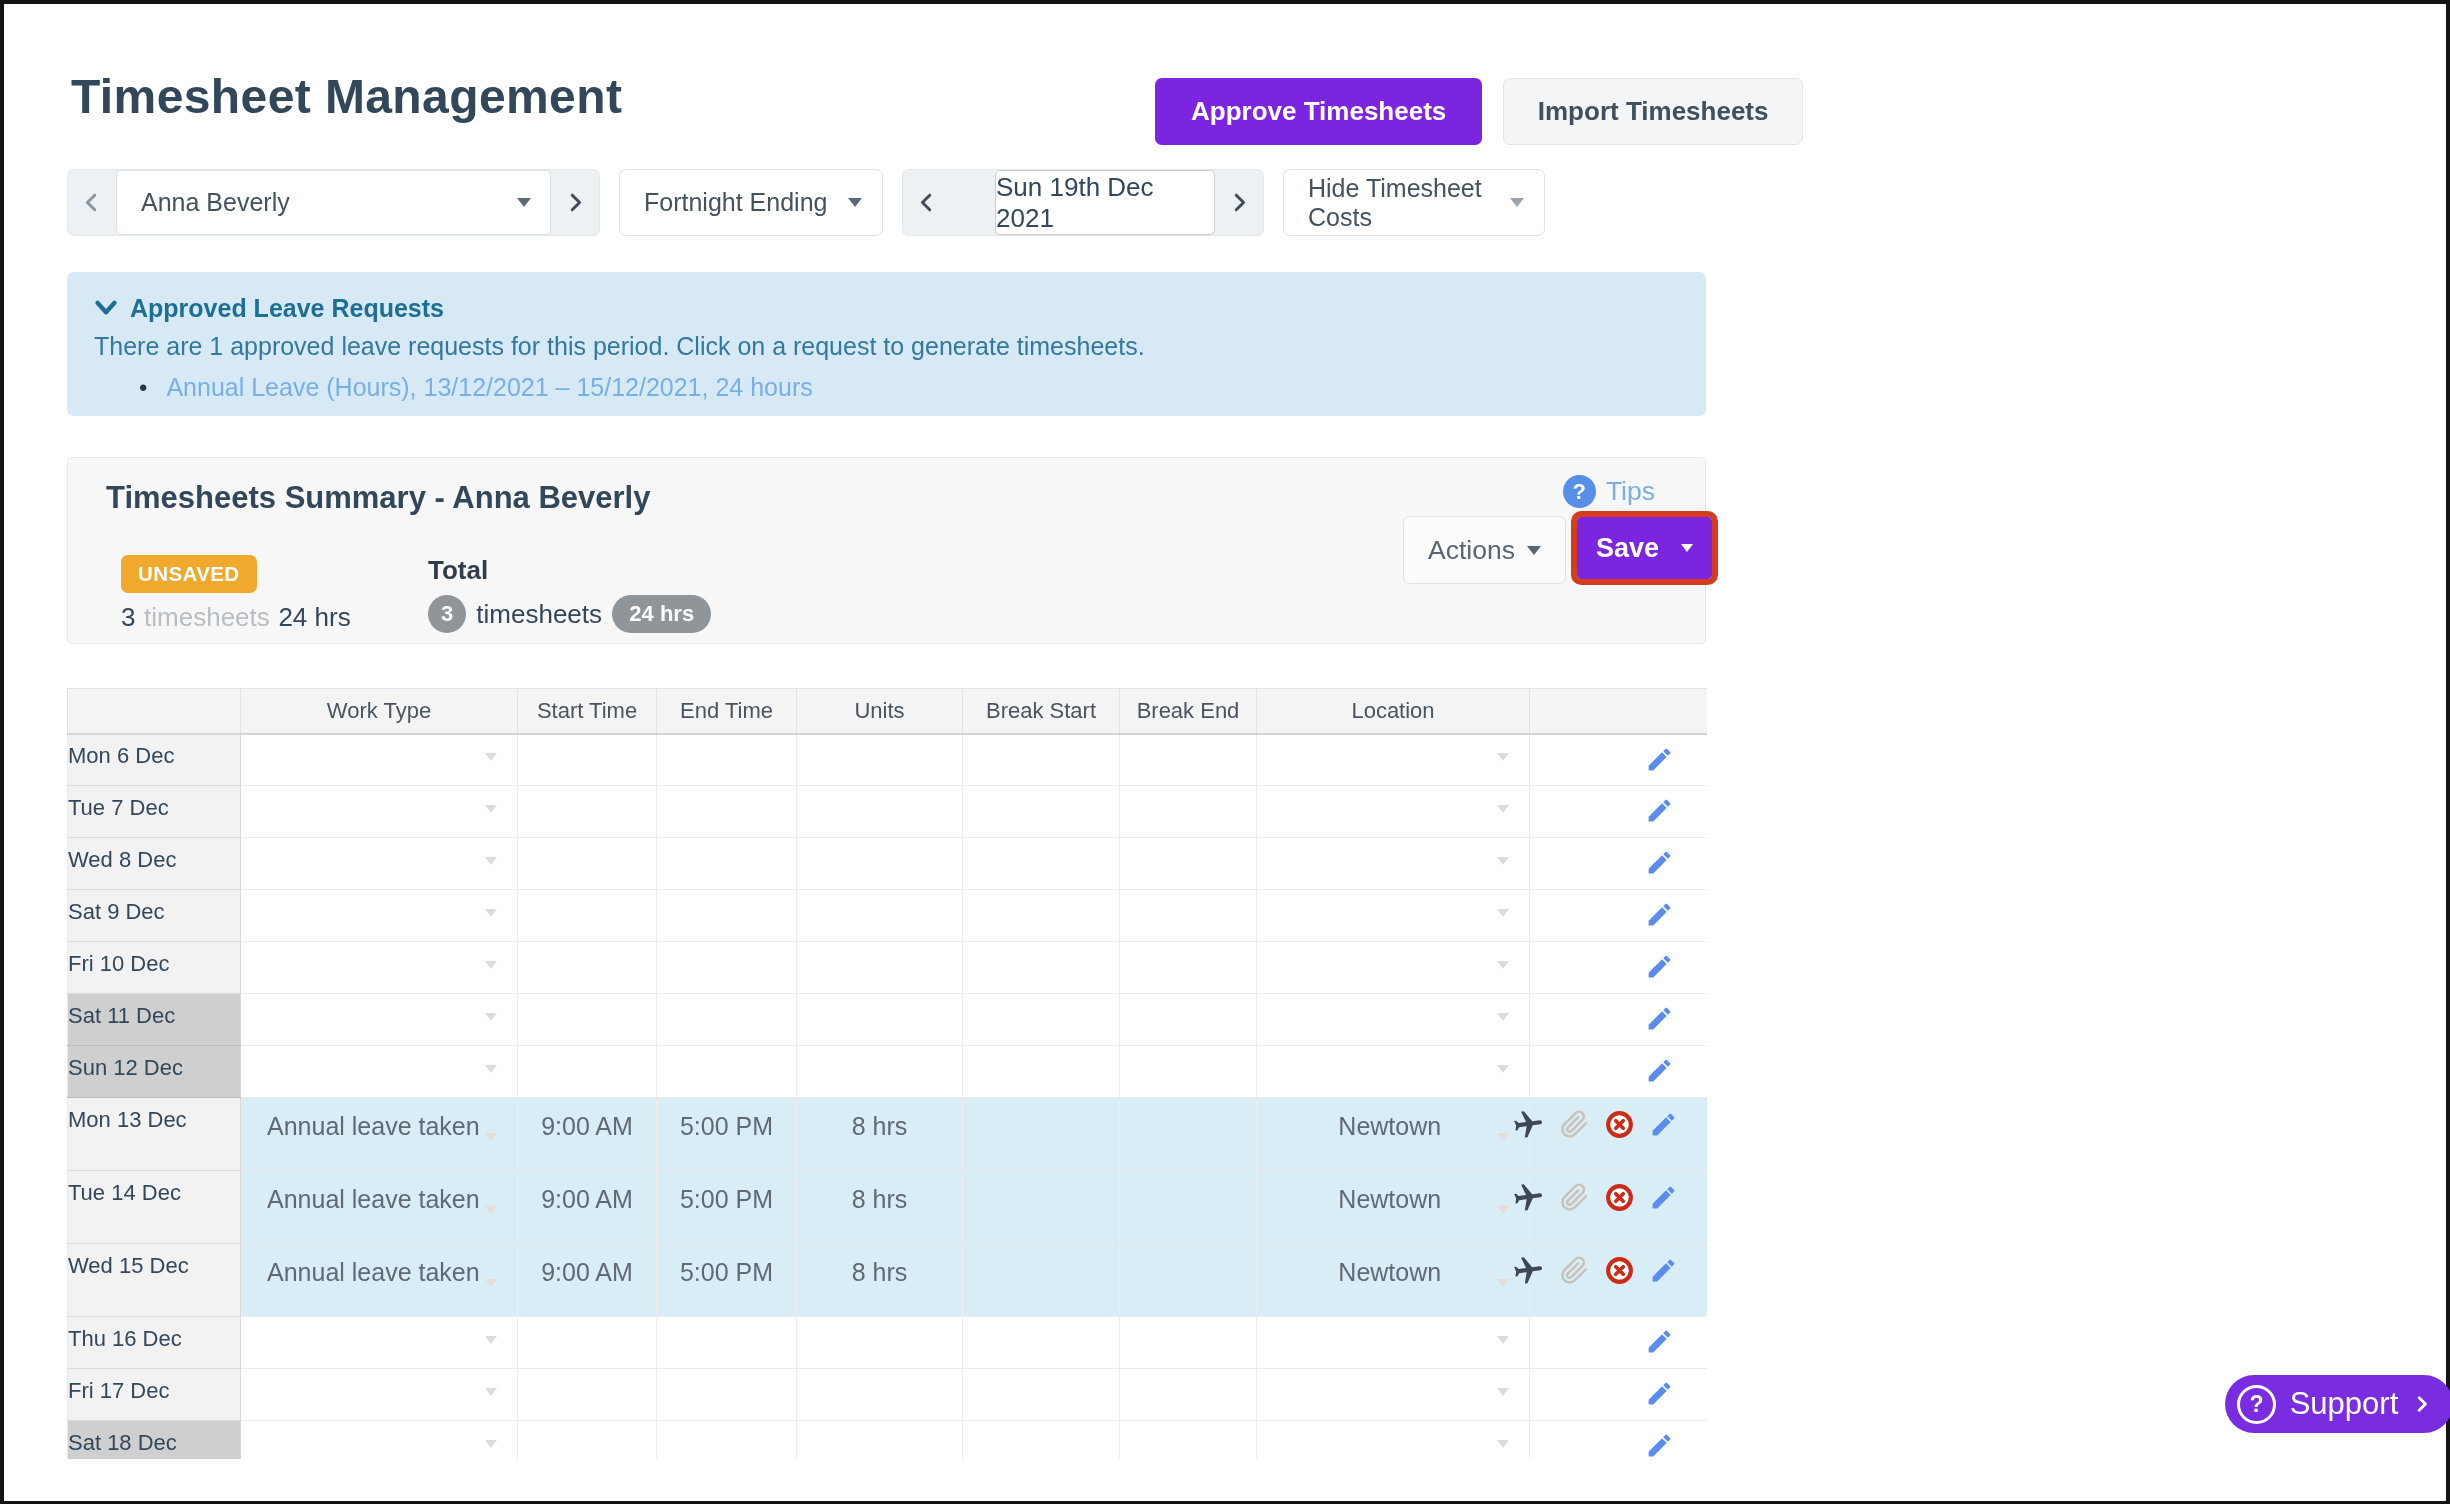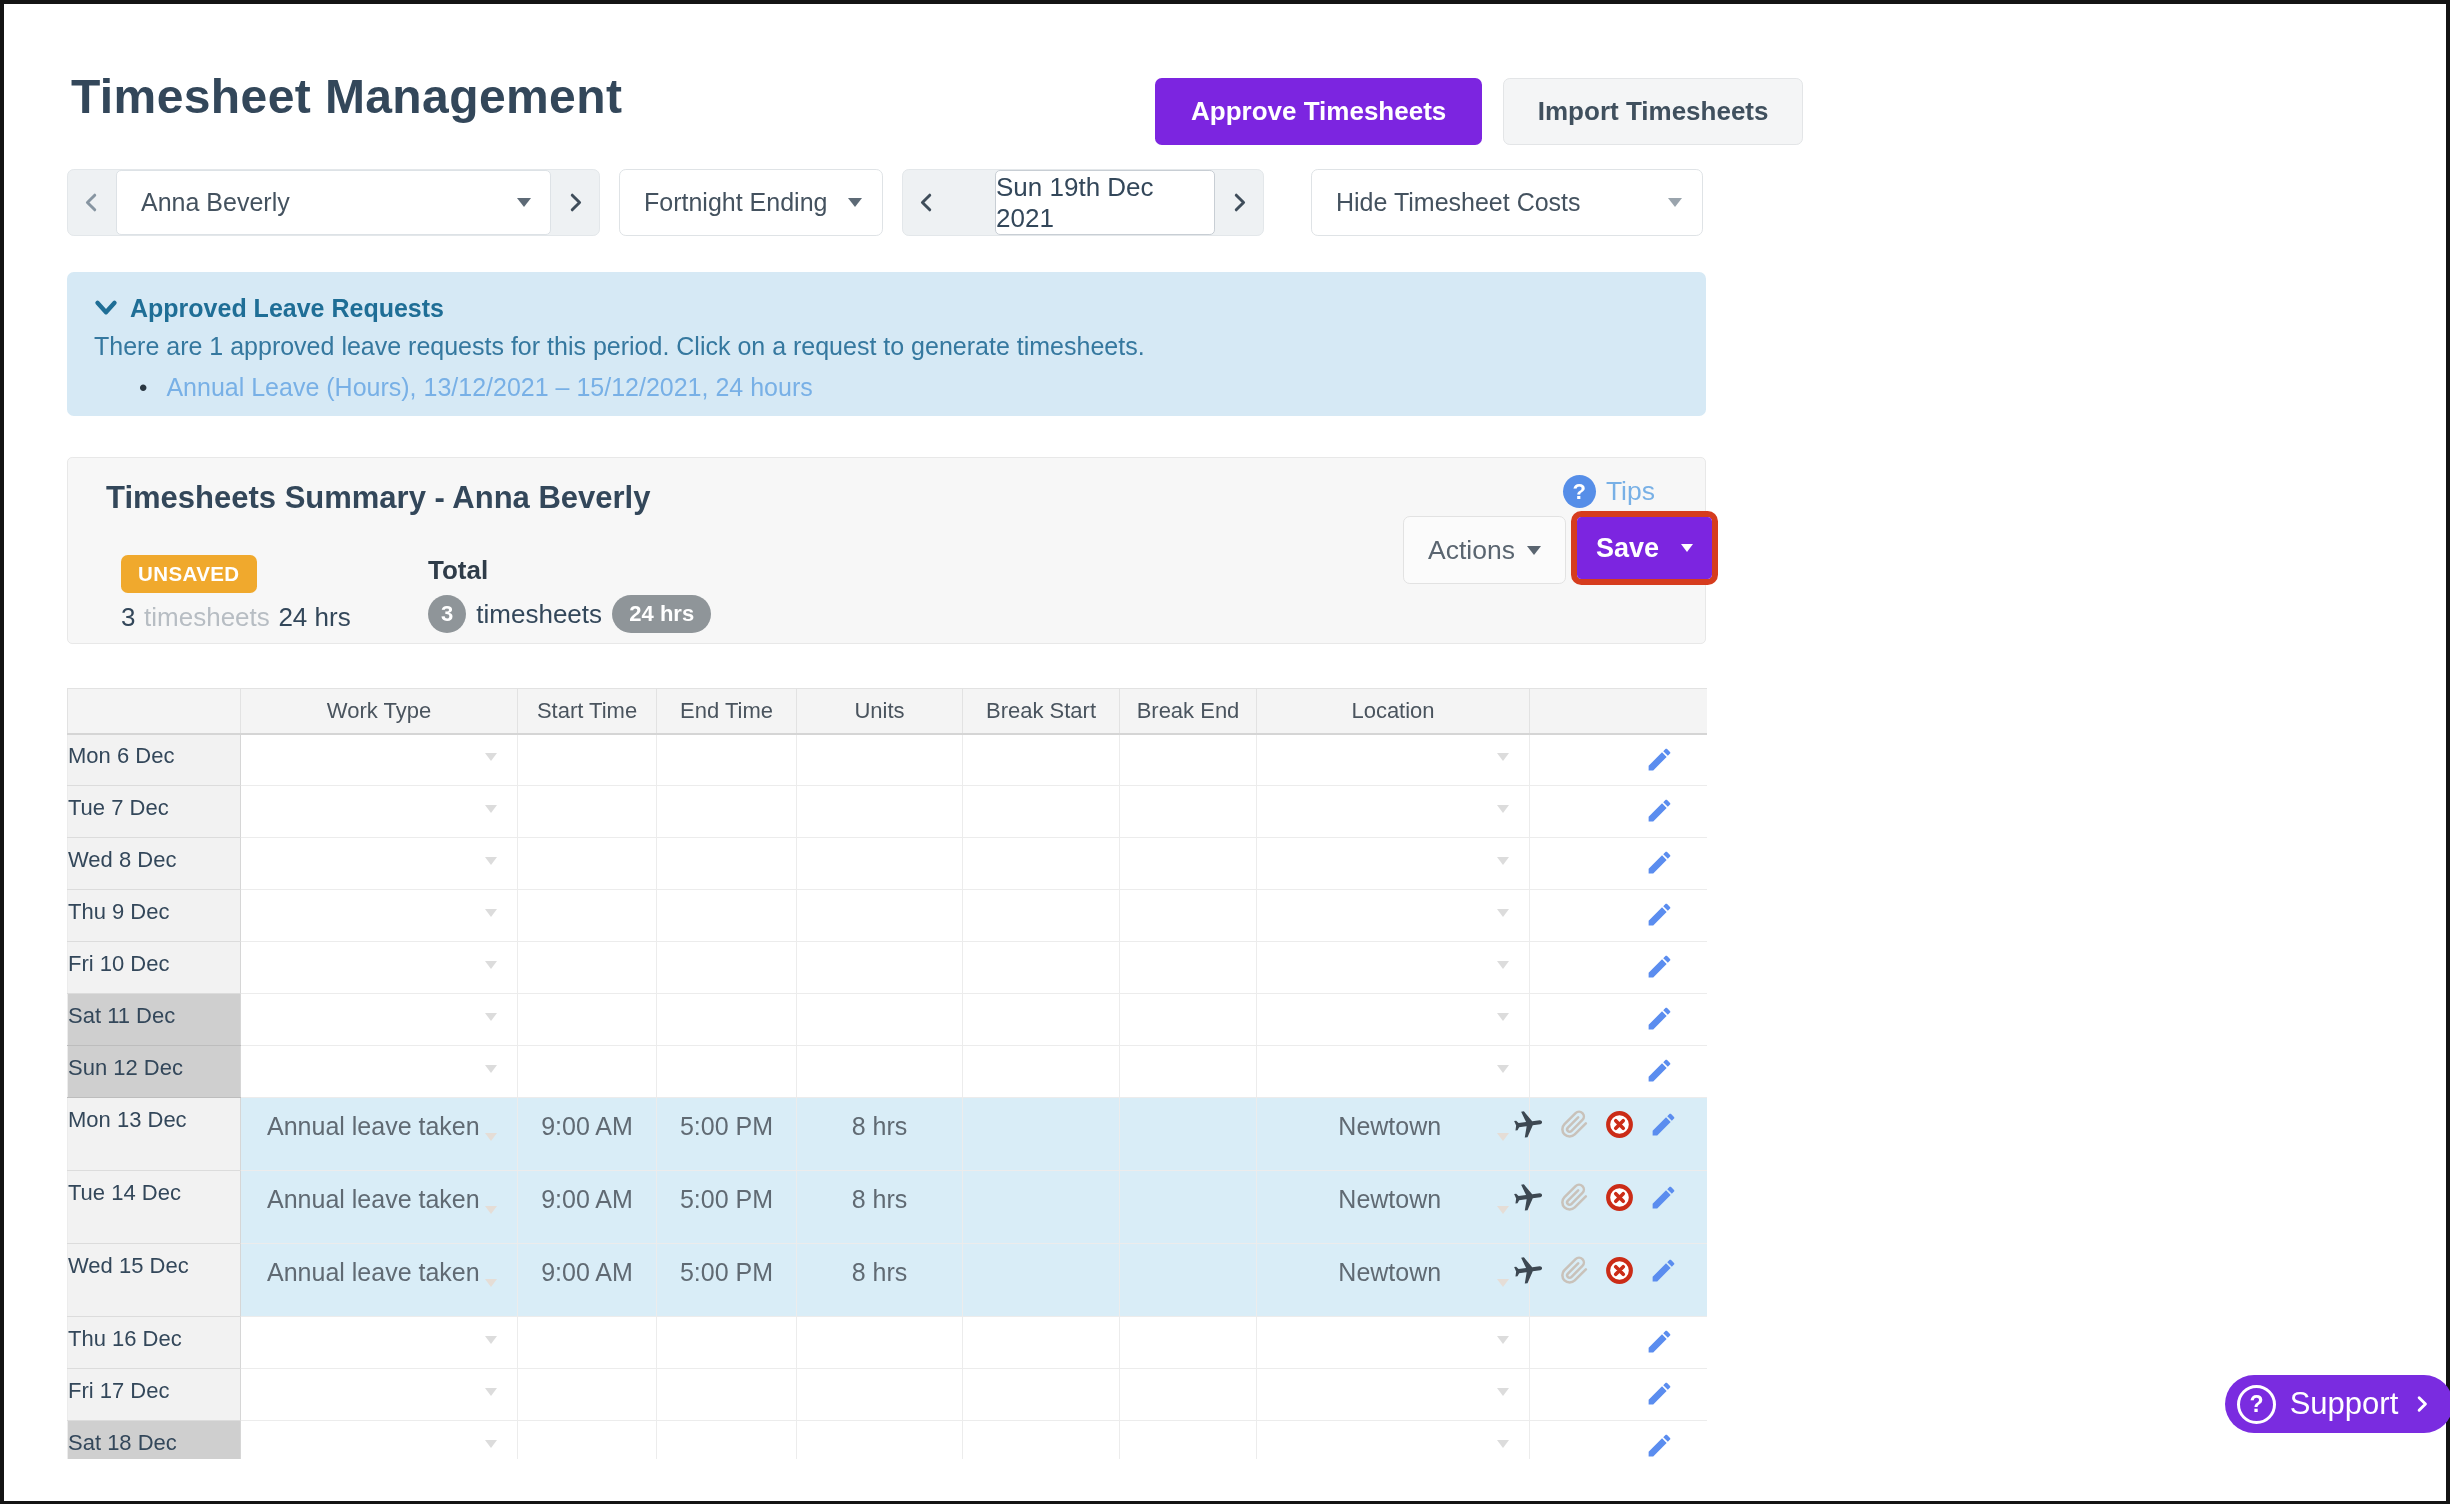--- a/index.html
+++ b/index.html
@@ -22,21 +22,21 @@
   
   .filters{position:absolute;left:63px;top:165px;display:flex;align-items:stretch;height:67px;gap:19px;}
   .nav-group{display:flex;align-items:stretch;background:#eef1f3;border:0.9px solid #e3e7ea;border-radius:6.8px;}
   .nav-chevron{width:48px;display:flex;align-items:center;justify-content:center;color:#8795a1;cursor:pointer;background:transparent;border:none;}
   .nav-chevron.dark{color:#3f4d5a;}
   .nav-chevron svg{width:22px;height:29px;}
   .white-box{background:#fff;border:0.9px solid #dde2e6;border-radius:5.1px;display:flex;align-items:center;font-size:25px;color:#44525f;}
   .employee-box{width:435px;justify-content:space-between;padding:0 19px 0 24px;}
   .select-box{background:#fff;border:0.9px solid #dfe3e6;border-radius:6.8px;display:flex;align-items:center;justify-content:space-between;font-size:25px;color:#44525f;padding:0 20.5px 0 24px;cursor:pointer;}
   .period-type{width:264px;}
-  .costs-toggle{width:392px;margin-left:28px;}
+  .costs-toggle{width:262px;margin-left:0;}
   .date-box{width:220px;justify-content:center;border:1.7px solid #c8ced4;font-size:26px;color:var(--dark);cursor:pointer;margin-left:44px;}
   .caret{width:0;height:0;border-left:7.7px solid transparent;border-right:7.7px solid transparent;border-top:9.4px solid #5d6a76;}
   .caret.light{border-top-color:#9aa4ad;}
 
   
   .notice{position:absolute;left:63px;top:268px;width:1639px;height:144px;background:var(--notice-bg);border-radius:6.8px;padding:22px 31px 0 27px;}
   .notice-head{display:flex;align-items:center;gap:12px;font-size:25px;font-weight:700;color:var(--notice-heading);cursor:pointer;}
   .notice-head svg{width:24px;height:19px;}
   .notice-body{margin-top:8.6px;font-size:25px;color:var(--notice-text);}
   .notice-item{margin-top:12px;margin-left:45px;font-size:25px;color:var(--link);cursor:pointer;}
@@ -302,21 +302,21 @@
 
         <span class="icon sm">
           <svg viewBox="0 0 24 24">
                     <path fill="#5b8def" d="M3 17.2V21h3.8L17.9 9.9l-3.8-3.8L3 17.2zM20.7 7.1c.4-.4.4-1 0-1.4l-2.4-2.4c-.4-.4-1-.4-1.4 0l-1.8 1.8 3.8 3.8 1.8-1.8z"></path>
                   </svg>
         </span>
       </div>
     </td>
   </tr>
           <tr class="empty">
-    <td class="c-day"><span>Thu 9 Dec</span></td>
+    <td class="c-day"><span>Sat 9 Dec</span></td>
     <td class="dd c-work">
       <div class="inner">
                 <span class="val"></span>
                 <span class="cell-caret"></span>
               </div>
     </td>
     <td class="t-center"><span></span></td>
     <td class="t-center"><span></span></td>
     <td class="t-center"><span></span></td>
     <td class="t-center"><span></span></td>

